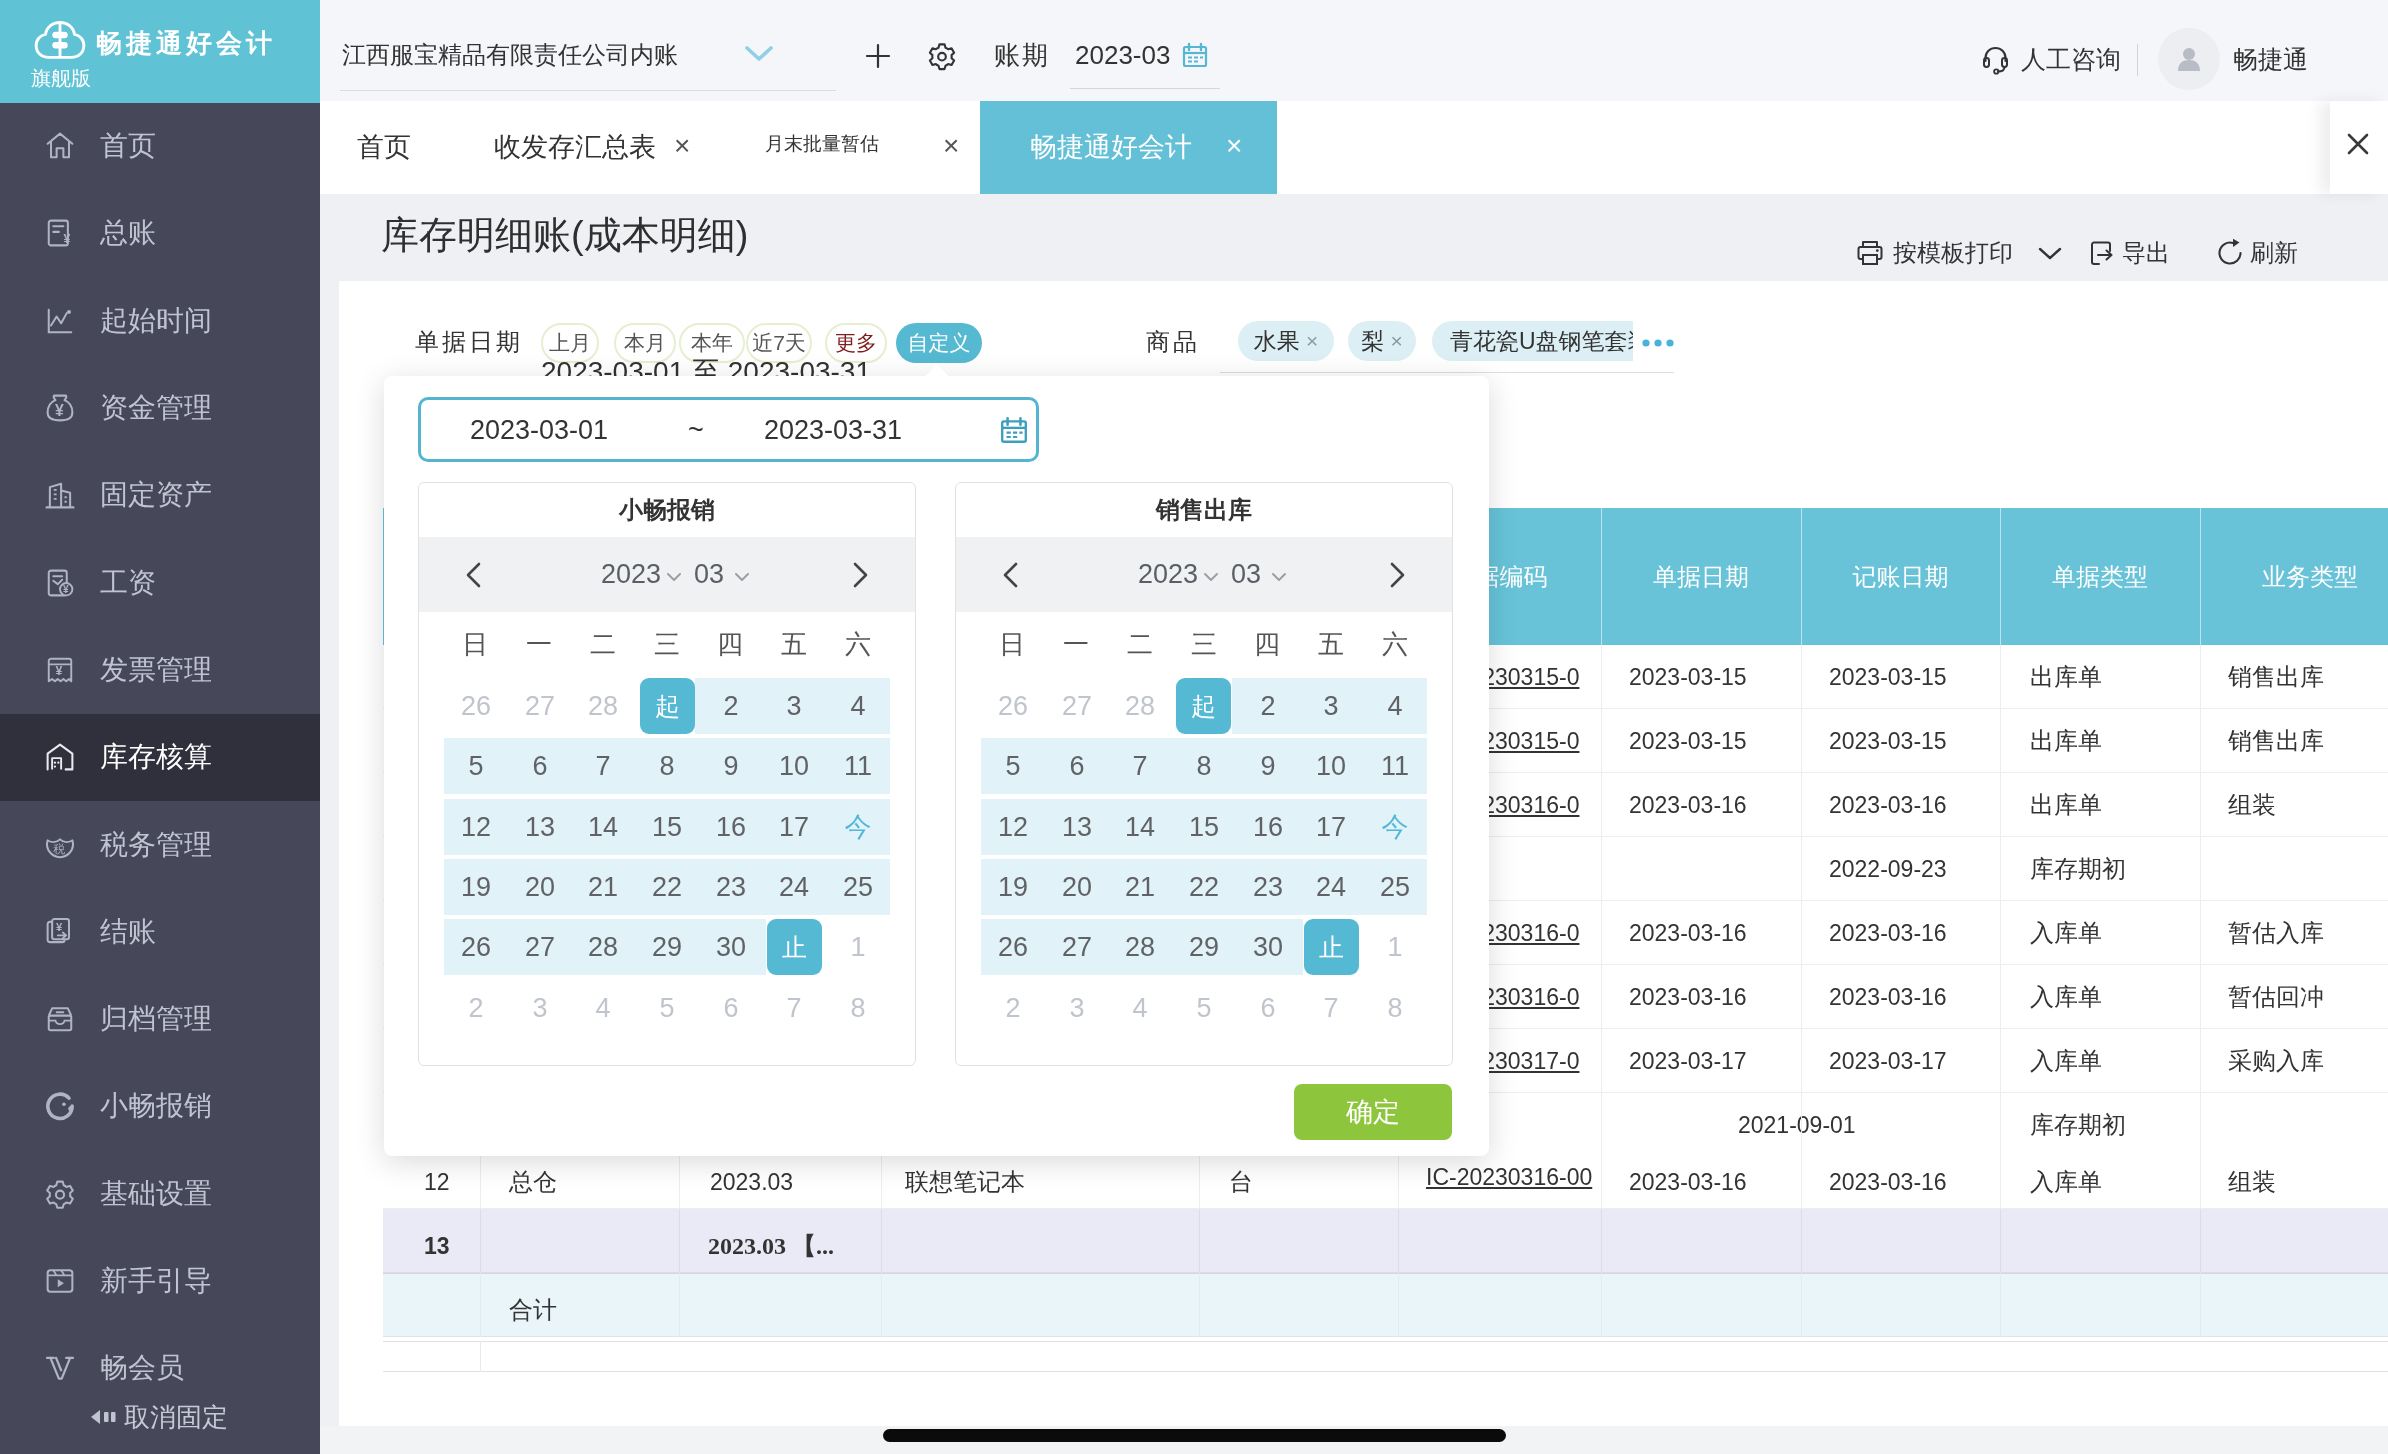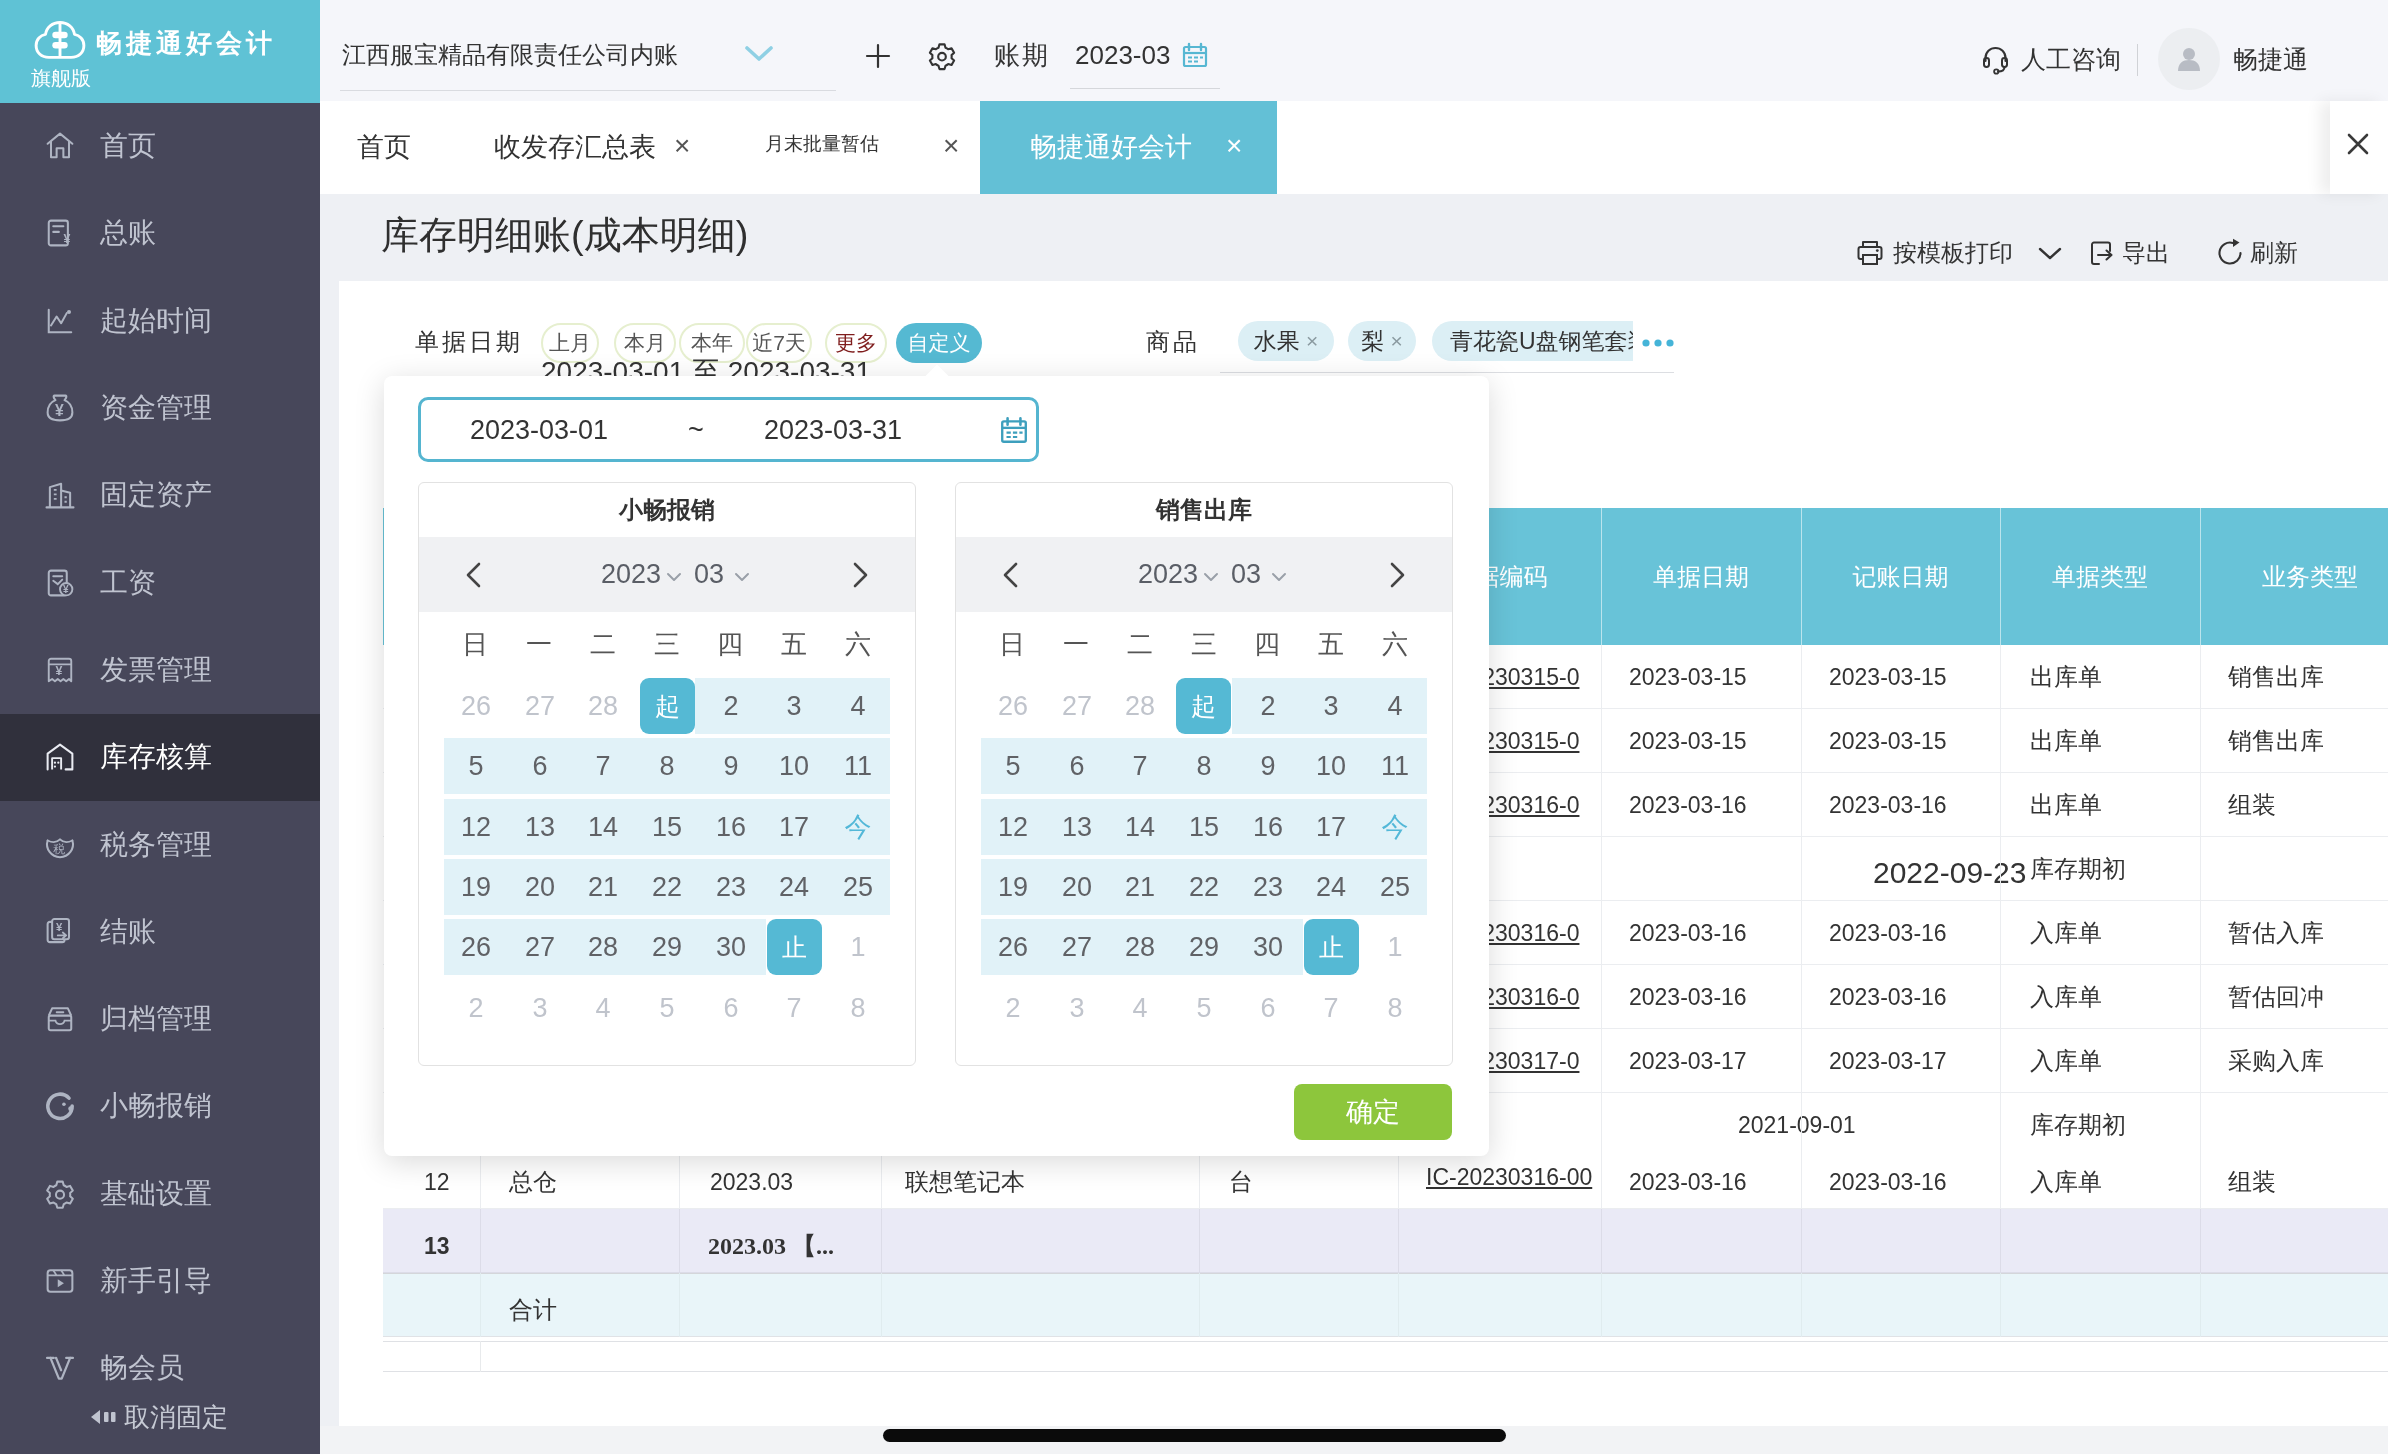--- a/index.html
+++ b/index.html
@@ -265,21 +265,21 @@
 <div style="position:absolute;left:480px;top:773px;width:1px;height:64px;background:#ebedf0"></div>
 <div style="position:absolute;left:679px;top:773px;width:1px;height:64px;background:#ebedf0"></div>
 <div style="position:absolute;left:881px;top:773px;width:1px;height:64px;background:#ebedf0"></div>
 <div style="position:absolute;left:1199px;top:773px;width:1px;height:64px;background:#ebedf0"></div>
 <div style="position:absolute;left:1398px;top:773px;width:1px;height:64px;background:#ebedf0"></div>
 <div style="position:absolute;left:1601px;top:773px;width:1px;height:64px;background:#ebedf0"></div>
 <div style="position:absolute;left:1801px;top:773px;width:1px;height:64px;background:#ebedf0"></div>
 <div style="position:absolute;left:2000px;top:773px;width:1px;height:64px;background:#ebedf0"></div>
 <div style="position:absolute;left:2200px;top:773px;width:1px;height:64px;background:#ebedf0"></div>
 <div style="position:absolute;left:383px;top:837px;width:2005px;height:64px;background:#fff;border-bottom:1px solid #ebedf0"></div>
-<div style="position:absolute;left:1829px;top:858px;font-size:30px;color:#333;font-weight:400;line-height:1;white-space:nowrap;margin-left:44px;">2022-09-23</div>
+<div style="position:absolute;left:1829px;top:858px;font-size:23px;color:#333;font-weight:400;line-height:1;white-space:nowrap;">2022-09-23</div>
 <div style="position:absolute;left:2030px;top:857px;font-size:24px;color:#333;font-weight:400;line-height:1;white-space:nowrap;">库存期初</div>
 <div style="position:absolute;left:480px;top:837px;width:1px;height:64px;background:#ebedf0"></div>
 <div style="position:absolute;left:679px;top:837px;width:1px;height:64px;background:#ebedf0"></div>
 <div style="position:absolute;left:881px;top:837px;width:1px;height:64px;background:#ebedf0"></div>
 <div style="position:absolute;left:1199px;top:837px;width:1px;height:64px;background:#ebedf0"></div>
 <div style="position:absolute;left:1398px;top:837px;width:1px;height:64px;background:#ebedf0"></div>
 <div style="position:absolute;left:1601px;top:837px;width:1px;height:64px;background:#ebedf0"></div>
 <div style="position:absolute;left:1801px;top:837px;width:1px;height:64px;background:#ebedf0"></div>
 <div style="position:absolute;left:2000px;top:837px;width:1px;height:64px;background:#ebedf0"></div>
 <div style="position:absolute;left:2200px;top:837px;width:1px;height:64px;background:#ebedf0"></div>

